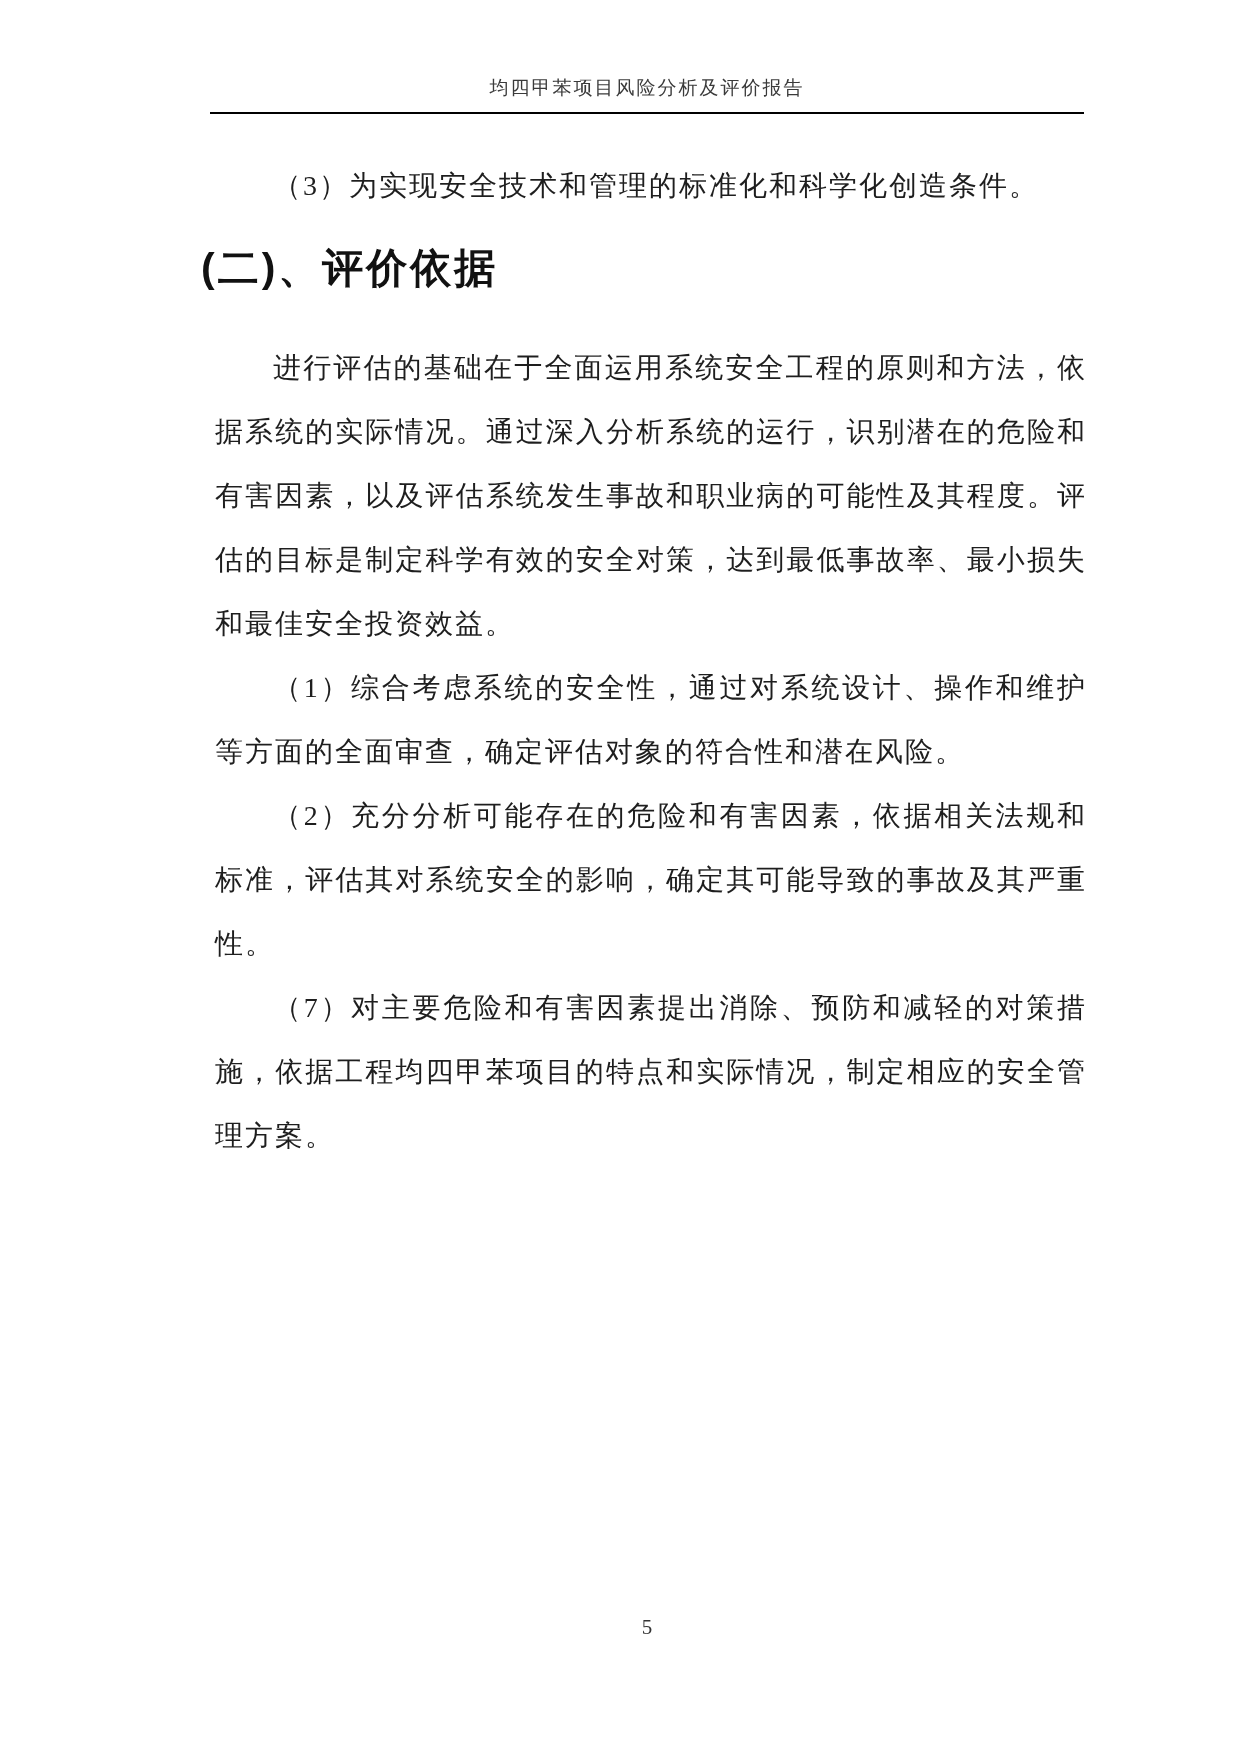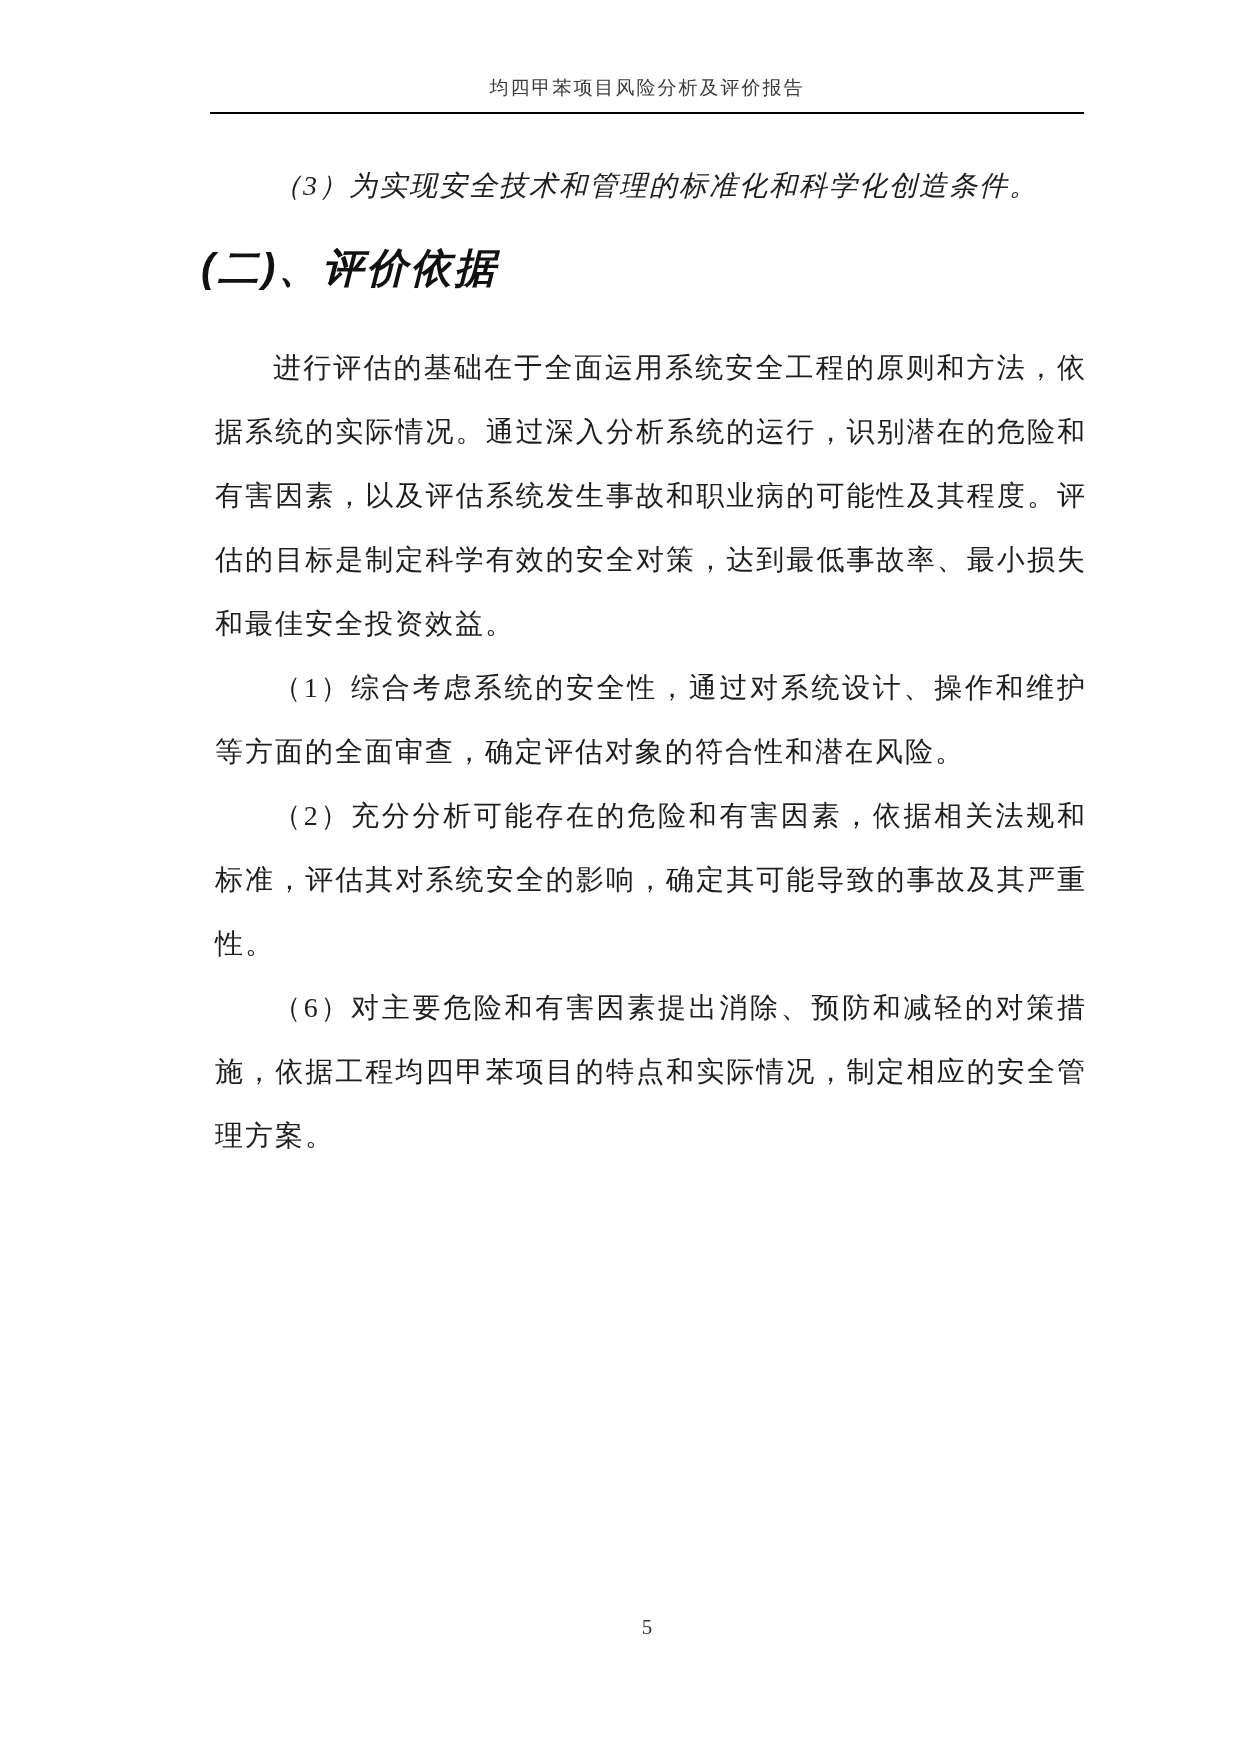--- a/index.html
+++ b/index.html
@@ -43,31 +43,29 @@
     font-size: 28px;
     line-height: 64px;
     letter-spacing: 2px;
     text-align: justify;
     text-justify: inter-character;
     text-indent: 58px;
     color: #1e1e1e;
   }
   .pspace {
     margin-top: 4px;
-    font-style: italic;
   }
   .section-heading {
     margin: 22px 0 0 -14px;
     font-family: "Liberation Sans", "DejaVu Sans", sans-serif;
     font-weight: 700;
     font-size: 41px;
     line-height: 56px;
     letter-spacing: 3px;
     color: #111111;
-    font-style: italic;
   }
   .sub-block {
     margin-top: 40px;
   }
   
   .page-number {
     position: absolute;
     left: 0;
     right: 0;
     top: 1612px;
@@ -96,20 +94,20 @@
     <h1 class="section-heading">(二)、评价依据</h1>
 
     <div class="sub-block">
 
       <p class="para">进行评估的基础在于全面运用系统安全工程的原则和方法，依据系统的实际情况。通过深入分析系统的运行，识别潜在的危险和有害因素，以及评估系统发生事故和职业病的可能性及其程度。评估的目标是制定科学有效的安全对策，达到最低事故率、最小损失和最佳安全投资效益。</p>
 
       <p class="para">（1）综合考虑系统的安全性，通过对系统设计、操作和维护等方面的全面审查，确定评估对象的符合性和潜在风险。</p>
 
       <p class="para">（2）充分分析可能存在的危险和有害因素，依据相关法规和标准，评估其对系统安全的影响，确定其可能导致的事故及其严重性。</p>
 
-      <p class="para">（6）对主要危险和有害因素提出消除、预防和减轻的对策措施，依据工程均四甲苯项目的特点和实际情况，制定相应的安全管理方案。</p>
+      <p class="para">（7）对主要危险和有害因素提出消除、预防和减轻的对策措施，依据工程均四甲苯项目的特点和实际情况，制定相应的安全管理方案。</p>
     </div>
 
   </main>
 
   <div class="page-number">5</div>
 
 </div>
 
 </body></html>

